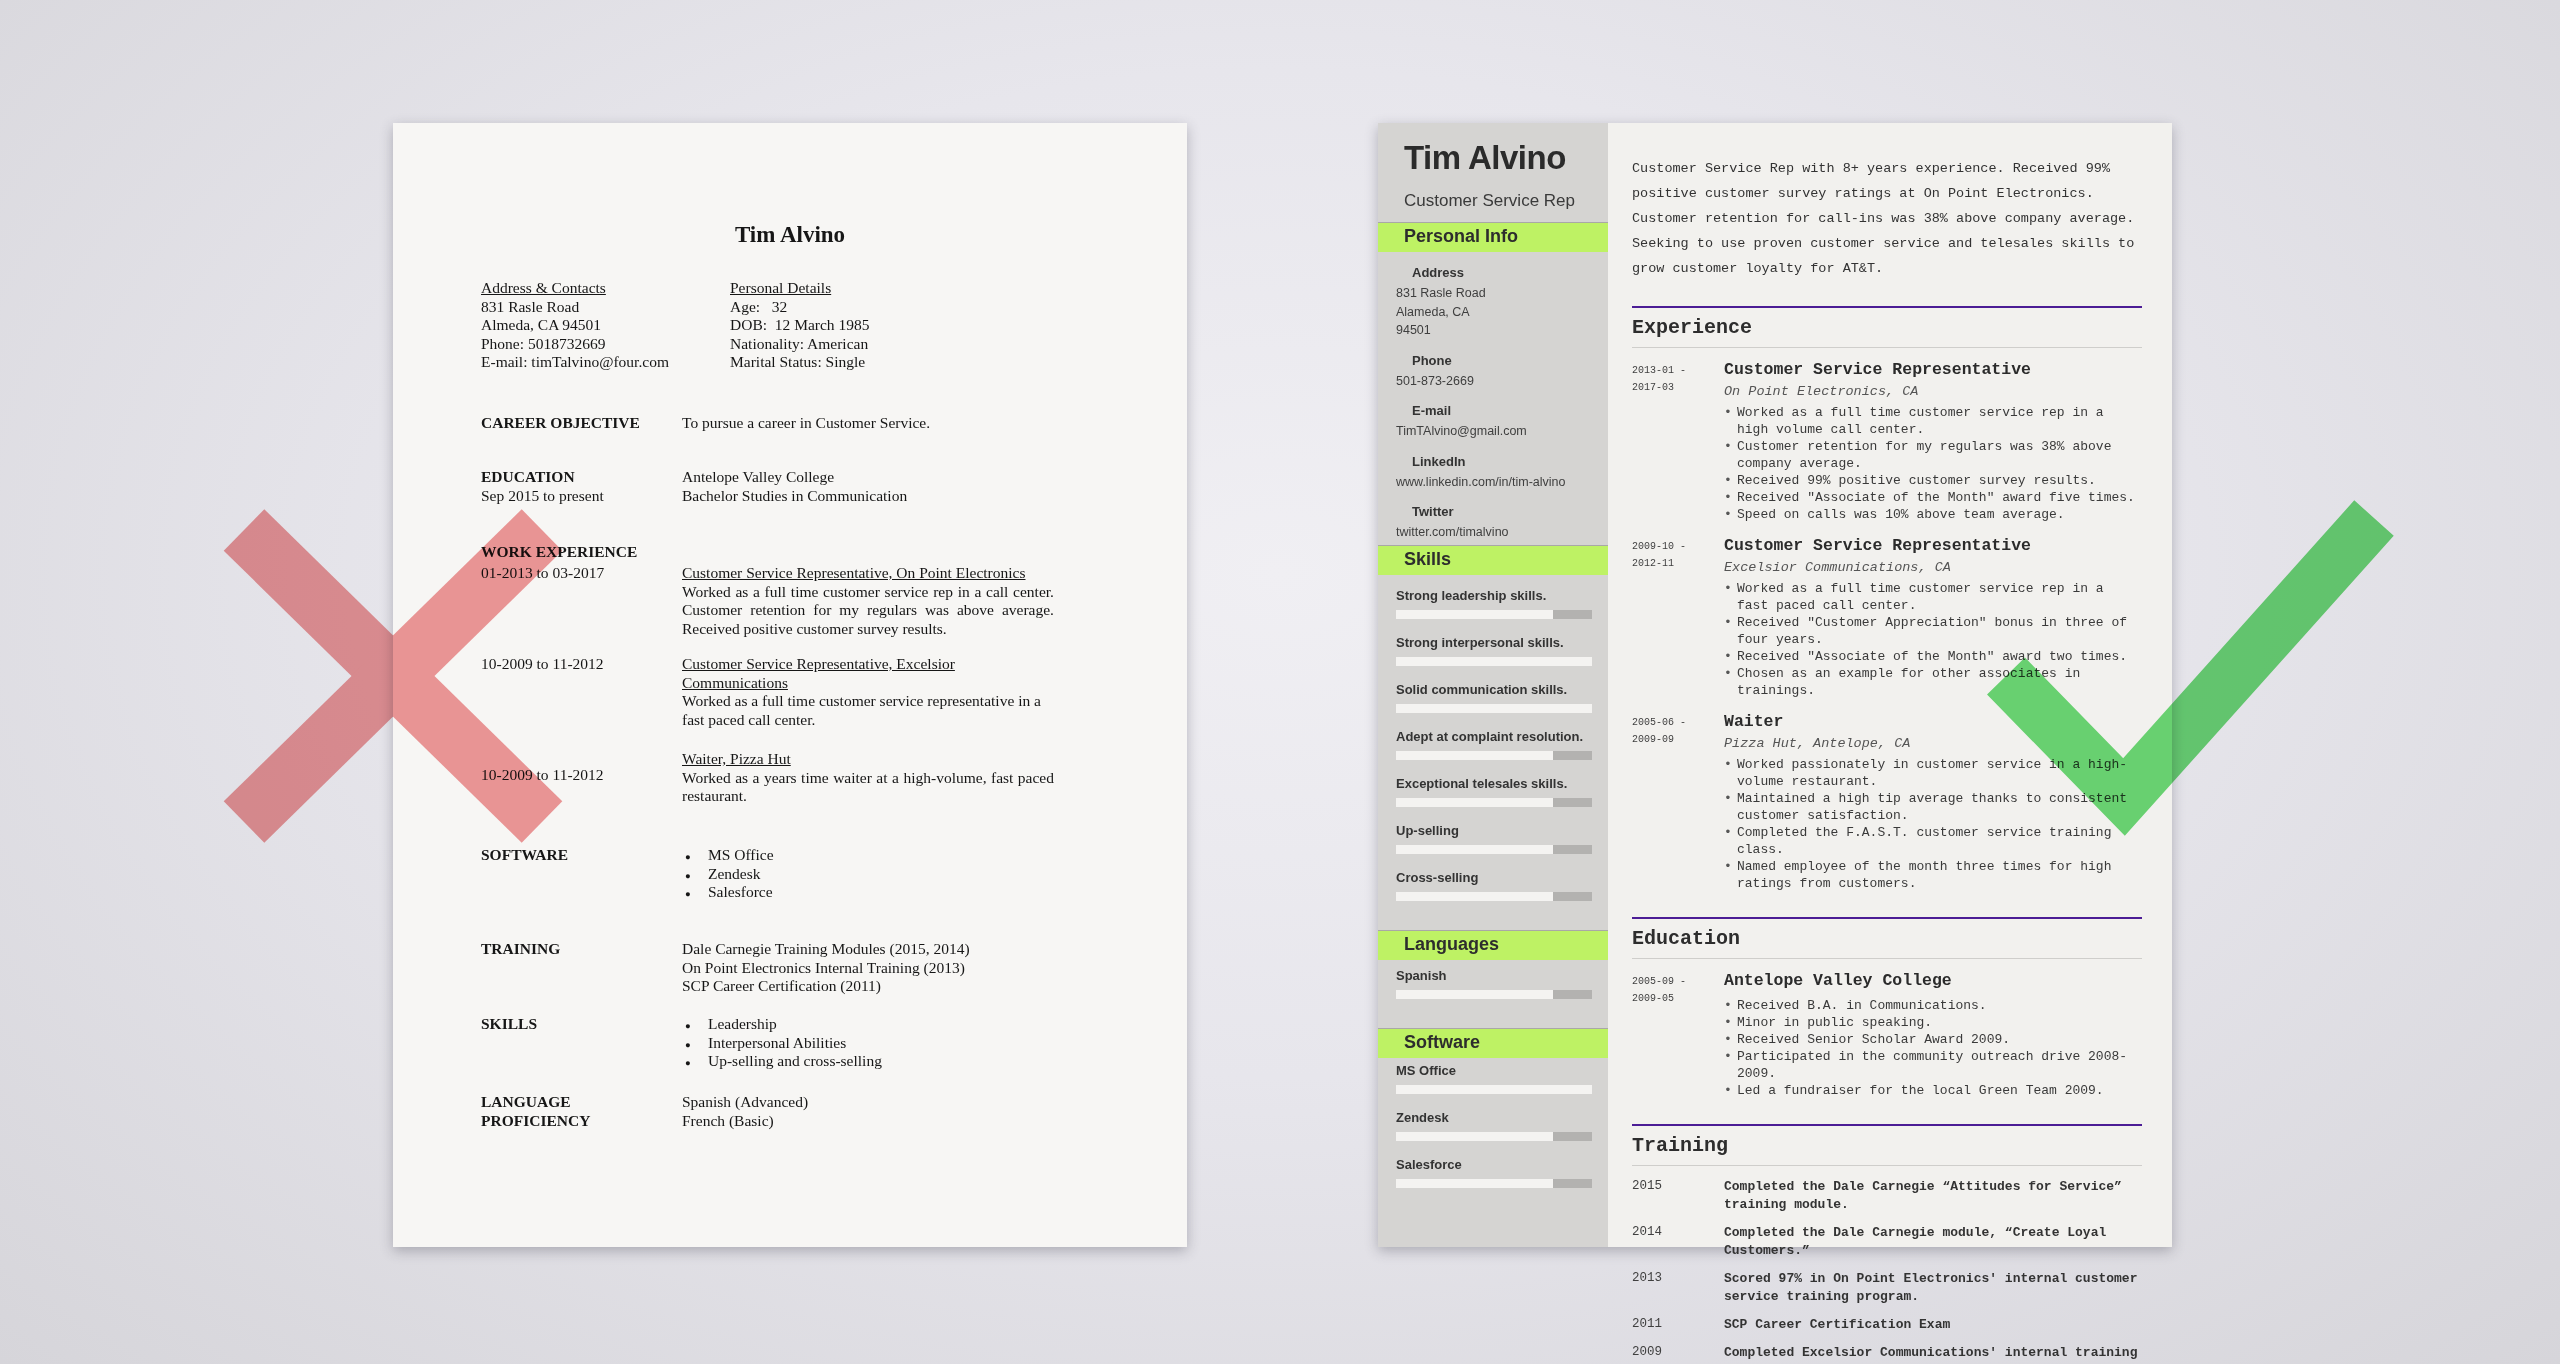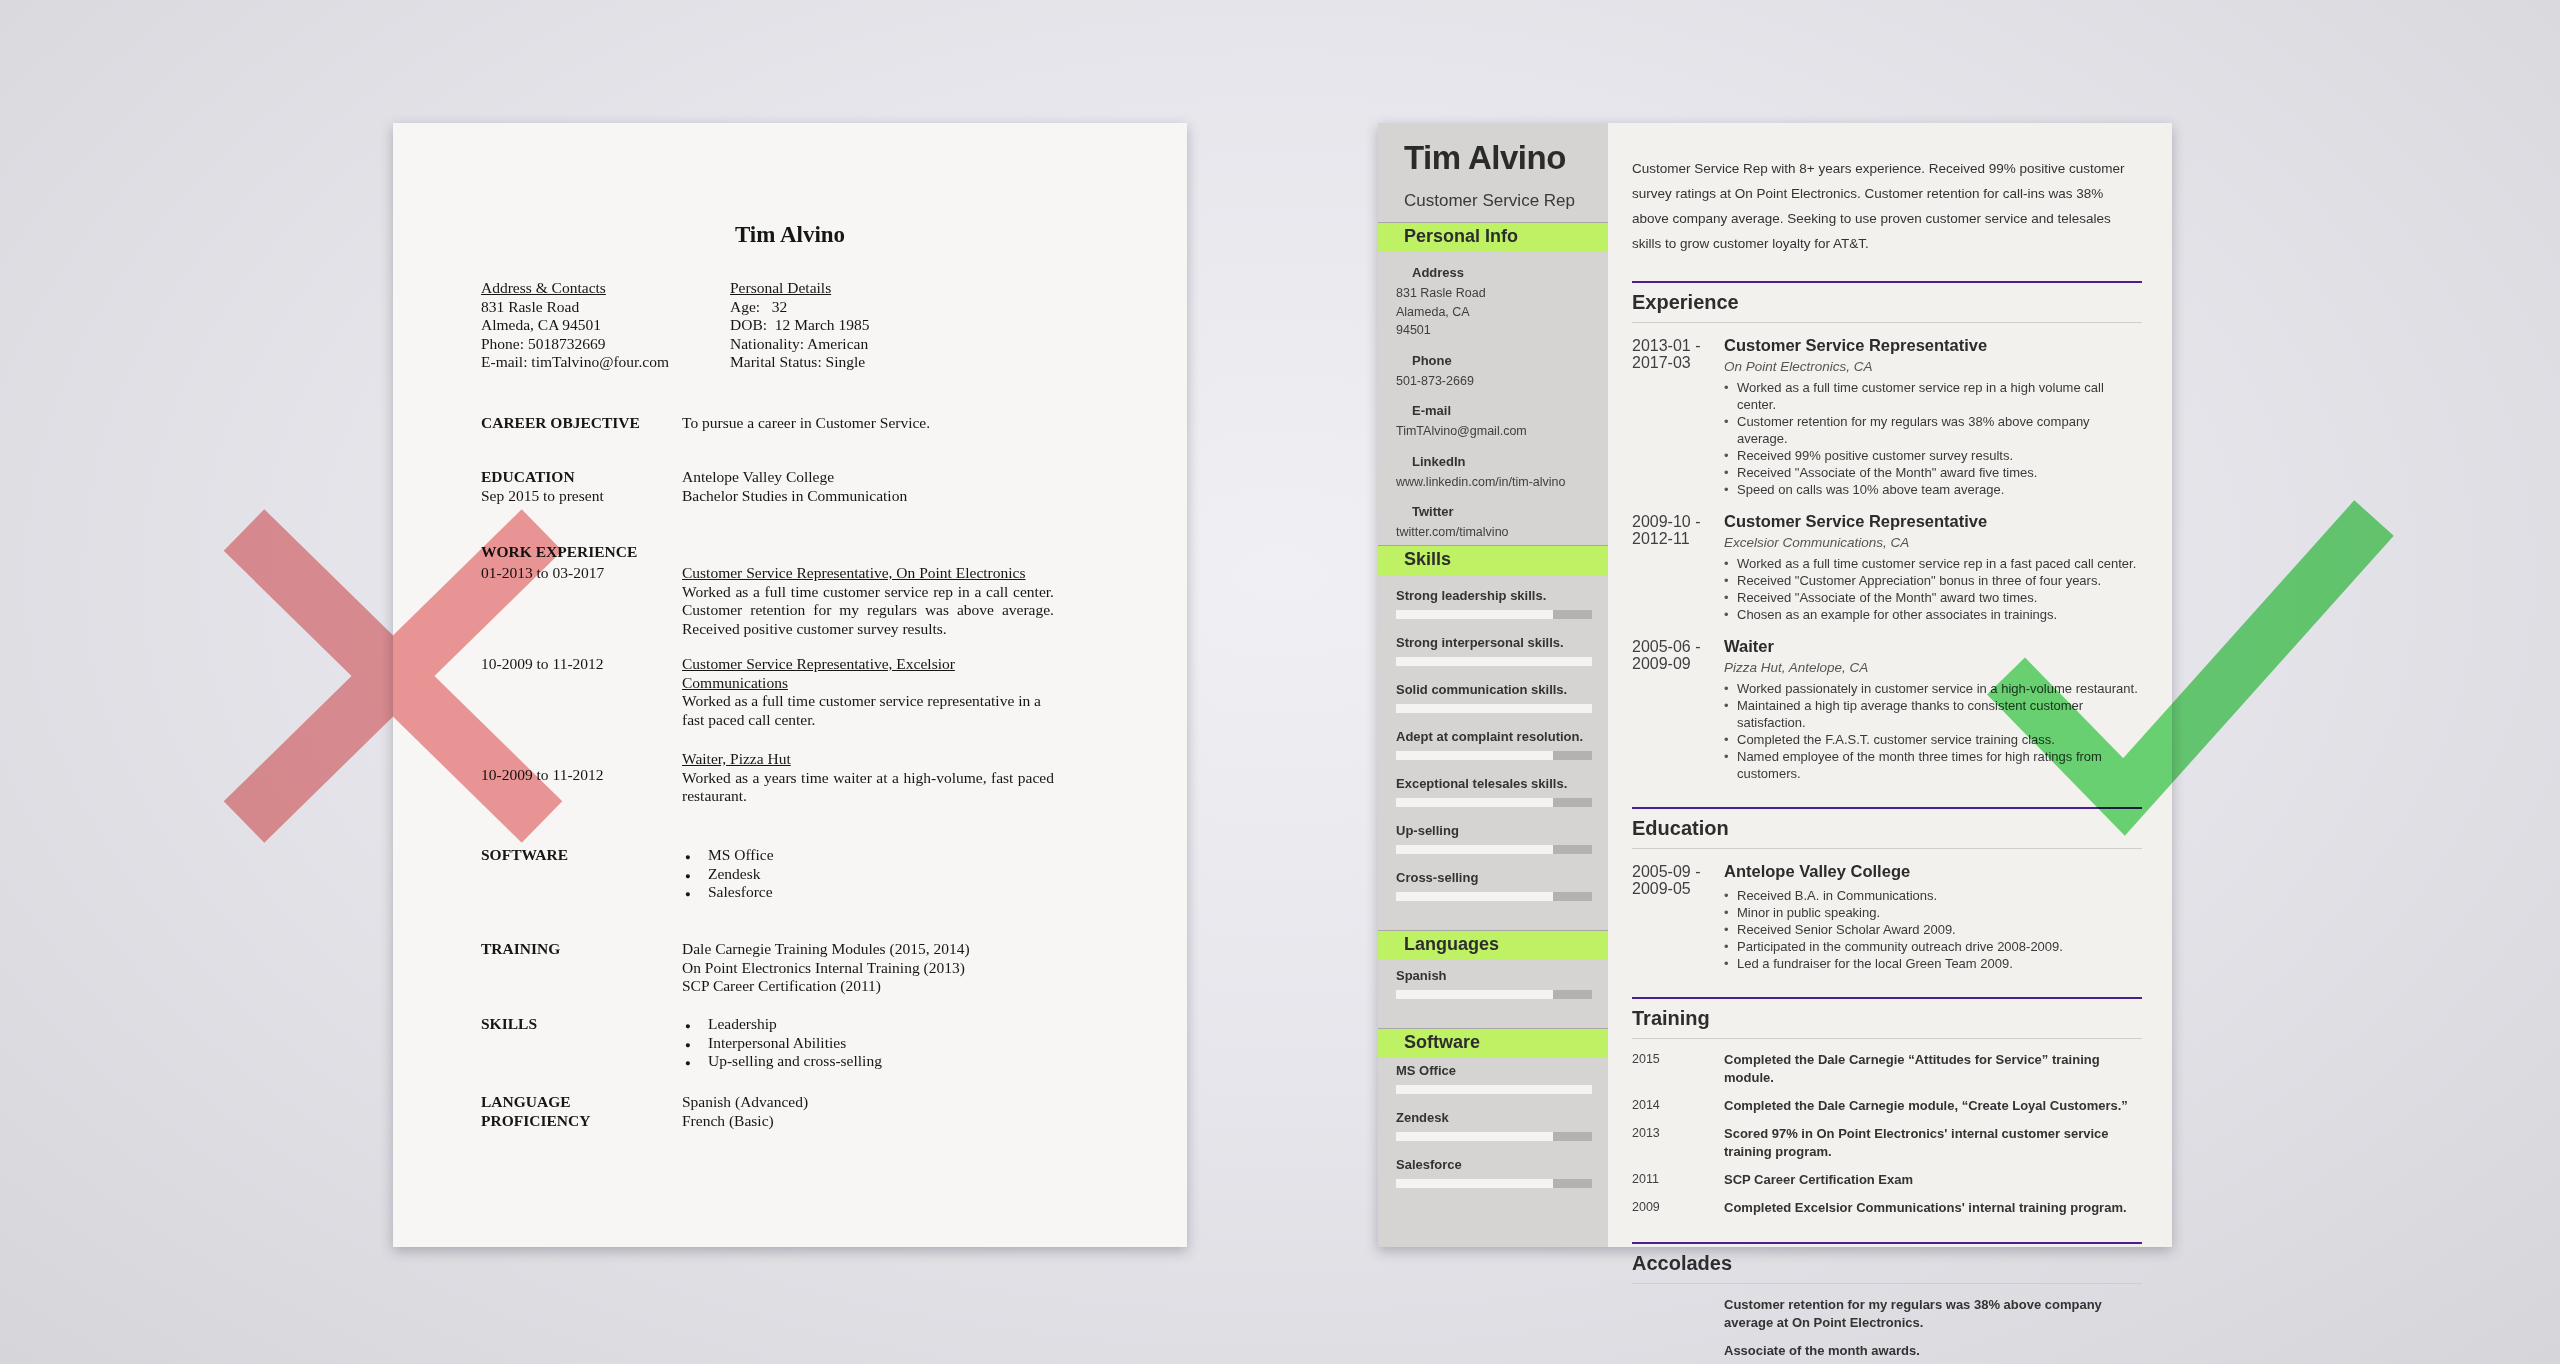--- a/index.html
+++ b/index.html
@@ -42,27 +42,27 @@
   .band span { position:absolute; left:26px; top:3px; font-size:18px; font-weight:bold; color:#2d2d2d; }
   .side-block { position:absolute; left:18px; right:16px; }
   .pi-field { margin-bottom:13px; }
   .pi-label { font-size:13px; font-weight:bold; color:#333; margin-bottom:4px;margin-left:16px; }
   .pi-line  { font-size:12.5px; line-height:18.5px; color:#3f3f3f; }
   .sk-item { margin-bottom:16px; }
   .sk-label { font-size:13px; font-weight:bold; color:#333; margin-bottom:7px; }
   .bar { height:9px; background:#b3b2b0; }
   .bar-fill { height:100%; background:#f4f3f1; }
 
-  .main { position:absolute; left:230px; right:0; top:0; bottom:0; padding:33px 30px 0 24px; }
+  .main { position:absolute; left:230px; right:0; top:0; bottom:0; padding:33px 30px 0 24px;font-family:Liberation Mono, monospace; }
   .summary { font-size:13.5px; line-height:25px; color:#333; }
   .sec-header { margin-top:25px; margin-bottom:12px; padding:8px 0;
                 border-top:2px solid #4c1d95; border-bottom:1px solid #cfcecb;
                 font-size:20px; font-weight:bold; color:#2d2d2d; }
   .entry { display:flex; margin-bottom:13px; }
-  .e-dates { width:92px; flex:none; font-size:16px; color:#3f3f3f; line-height:17px; padding-top:2px; }
+  .e-dates { width:92px; flex:none; font-size:10px; color:#3f3f3f; line-height:17px; padding-top:2px; }
   .e-body { flex:1; }
   .e-title { font-size:16.5px; font-weight:bold; color:#2b2b2b; line-height:20px; }
   .e-company { font-size:13.5px; font-style:italic; color:#555; margin:4px 0 5px; }
   .g-ul { margin:0; padding:0; list-style:none; }
   .g-ul li { position:relative; padding-left:13px; font-size:13px; line-height:17px; color:#3a3a3a; }
   .g-ul li::before { content:"•"; position:absolute; left:0; top:0; color:#555; }
   .t-row { display:flex; margin-bottom:10px; }
   .t-year { width:92px; flex:none; font-size:12.5px; color:#3f3f3f; padding-top:1px; }
   .t-text { flex:1; font-size:13px; font-weight:bold; line-height:18px; color:#333; }
   .a-item { margin-left:92px; font-size:13px; font-weight:bold; line-height:18px;

